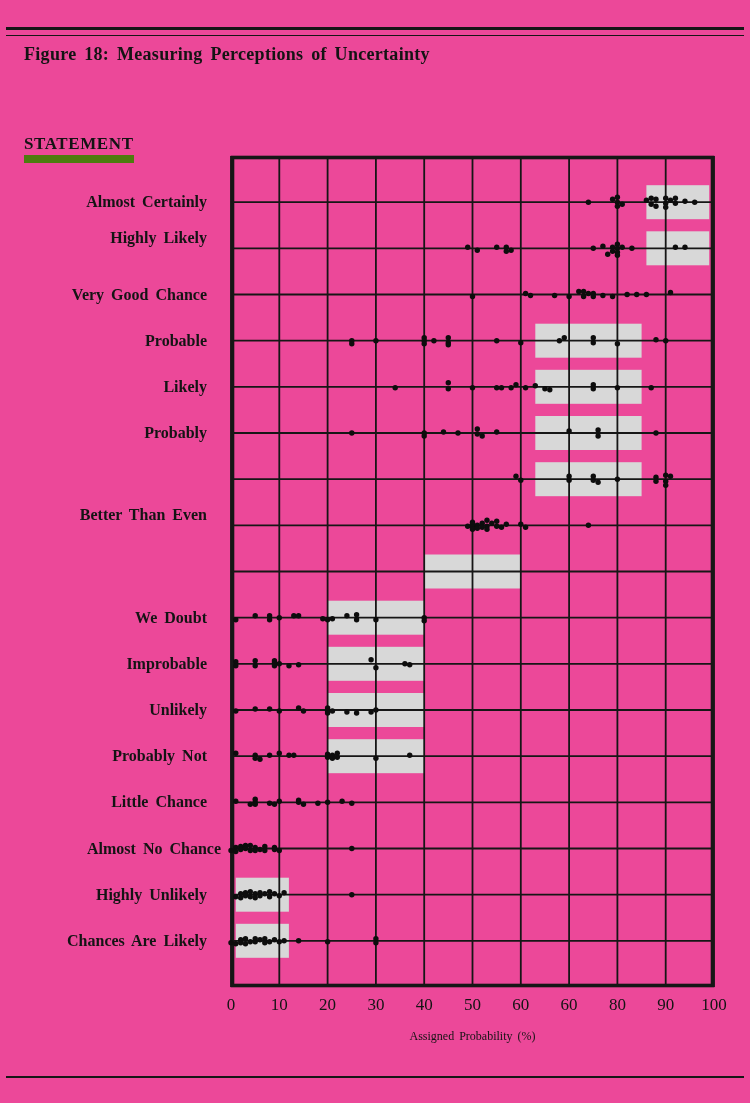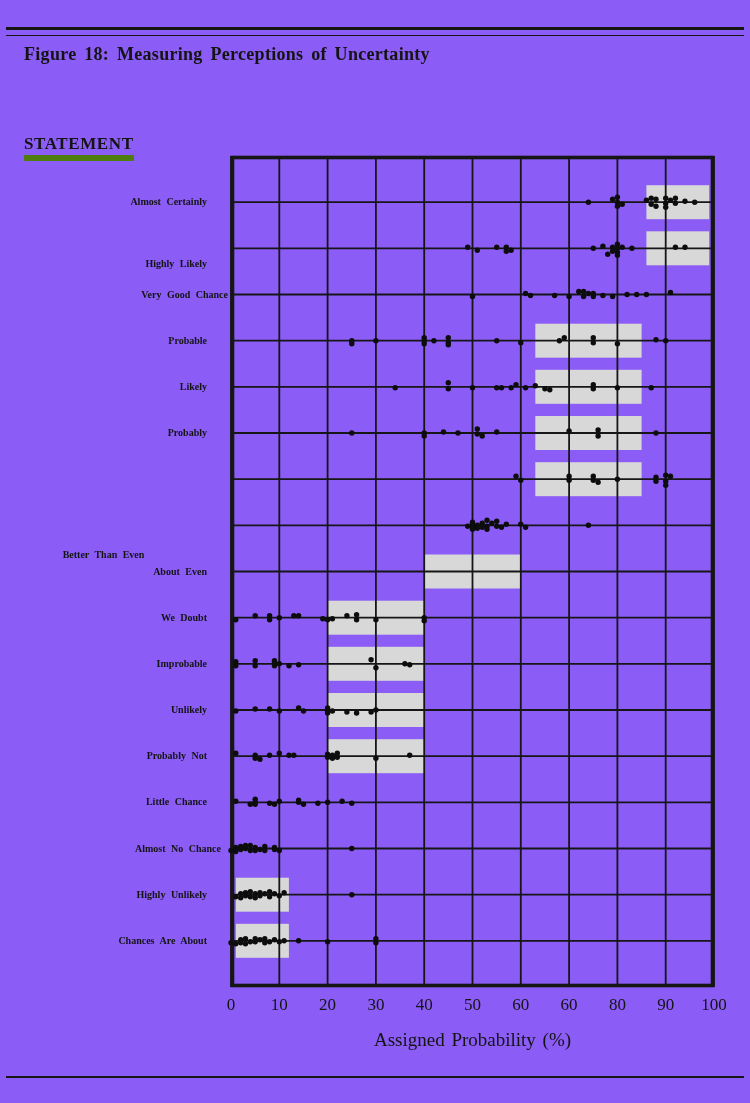--- a/index.html
+++ b/index.html
@@ -1,81 +1,80 @@
 <!DOCTYPE html>
 <html><head>
 <meta charset="utf-8">
 <style>
   html,body{margin:0;padding:0;background:#ffffff;}
   #page{
-    position:relative;width:750px;height:1103px;background:#8b5cf6;
+    position:relative;width:750px;height:1103px;background:#ec4899;
     font-family:"Liberation Serif","DejaVu Serif",serif;color:#141414;overflow:hidden;
   }
   .top-rule{
     position:absolute;left:6px;right:6px;top:27px;height:5px;
     border-top:3px solid #161616;border-bottom:1px solid #161616;
   }
   .bottom-rule{
     position:absolute;left:6px;right:6px;top:1076px;height:0;
     border-top:2px solid #161616;
   }
   .fig-title{
     position:absolute;left:24px;top:44px;width:700px;
     font-size:18px;font-weight:bold;letter-spacing:0.3px;word-spacing:3px;
   }
   .statement-header{
     position:absolute;left:24px;top:134px;
     font-size:17px;font-weight:bold;letter-spacing:0.6px;
-    border-bottom:6px solid #4d7c0f;padding-bottom:1px;
+    border-bottom:8px solid #4d7c0f;padding-bottom:1px;
   }
   .row-labels{position:absolute;left:0;top:0;width:207px;height:1000px;}
   .row-label{
     position:absolute;left:0;width:207px;text-align:right;
-    font-size:10px;font-weight:bold;word-spacing:3px;line-height:20px;
+    font-size:16px;font-weight:bold;word-spacing:3px;line-height:20px;
   }
   .chart-wrap{position:absolute;left:231px;top:156px;width:483px;height:831px;}
   .chart-wrap svg{display:block;overflow:visible;}
   .x-ticks{position:absolute;left:0;top:0;width:750px;}
   .x-tick{
     position:absolute;top:995px;width:44px;text-align:center;
     font-size:17px;font-weight:normal;
   }
   .axis-label{
     position:absolute;left:231px;top:1029px;width:483px;text-align:center;
-    font-size:19px;word-spacing:2px;
+    font-size:12px;word-spacing:2px;
   }
 </style>
 </head>
 <body>
 
 <div id="page">
 
   <div class="top-rule"></div>
 
   <div class="fig-title">Figure 18: Measuring Perceptions of Uncertainty</div>
 
   <div class="statement-header">STATEMENT</div>
 
   <div class="row-labels">
       <div class="row-label" style="top: 192.167px;">Almost Certainly</div>
-      <div class="row-label" style="top: 254px;">Highly Likely</div>
-      <div class="row-label" style="top: 284.5px; padding-left: 21px;">Very Good Chance</div>
+      <div class="row-label" style="top: 228px;">Highly Likely</div>
+      <div class="row-label" style="top: 284.5px;">Very Good Chance</div>
       <div class="row-label" style="top: 330.667px;">Probable</div>
       <div class="row-label" style="top: 376.833px;">Likely</div>
       <div class="row-label" style="top: 423px;">Probably</div>
-      <div class="row-label" style="top: 545px; text-align: center;">Better Than Even</div>
-      <div class="row-label" style="top: 561.5px;">About Even</div>
+      <div class="row-label" style="top: 505px;">Better Than Even</div>
       <div class="row-label" style="top: 607.667px;">We Doubt</div>
       <div class="row-label" style="top: 653.833px;">Improbable</div>
       <div class="row-label" style="top: 700px;">Unlikely</div>
       <div class="row-label" style="top: 746.167px;">Probably Not</div>
       <div class="row-label" style="top: 792.333px;">Little Chance</div>
       <div class="row-label" style="top: 838.5px; padding-left: 14px;">Almost No Chance</div>
       <div class="row-label" style="top: 884.667px;">Highly Unlikely</div>
-      <div class="row-label" style="top: 930.833px;">Chances Are About</div>
+      <div class="row-label" style="top: 930.833px;">Chances Are Likely</div>
     </div>
 
   <div class="chart-wrap">
     <svg width="483" height="831" viewBox="0 0 483 831" xmlns="http://www.w3.org/2000/svg">
         <rect x="415.4" y="29.2" width="62.8" height="34" fill="#d8d8d8"></rect>
         <rect x="415.4" y="75.3" width="62.8" height="34" fill="#d8d8d8"></rect>
         <rect x="304.3" y="167.7" width="106.3" height="34" fill="#d8d8d8"></rect>
         <rect x="304.3" y="213.8" width="106.3" height="34" fill="#d8d8d8"></rect>
         <rect x="304.3" y="260.0" width="106.3" height="34" fill="#d8d8d8"></rect>
         <rect x="304.3" y="306.2" width="106.3" height="34" fill="#d8d8d8"></rect>

